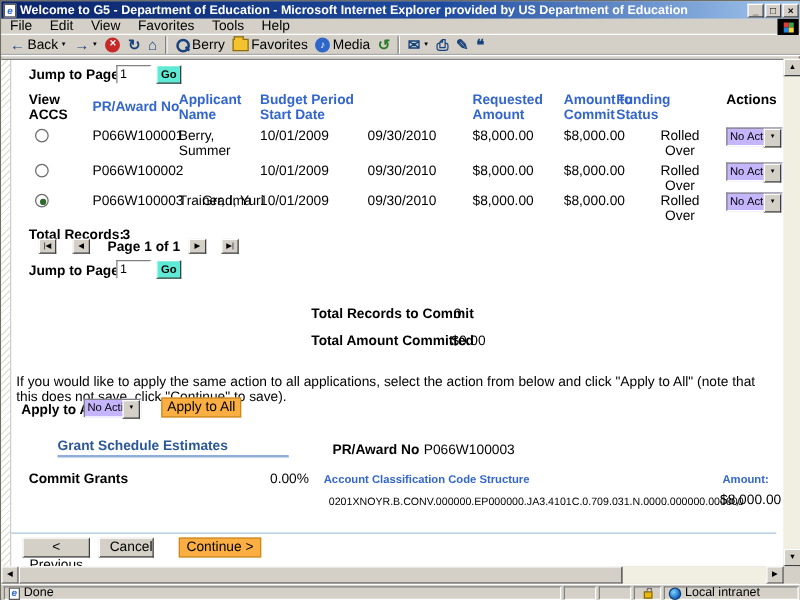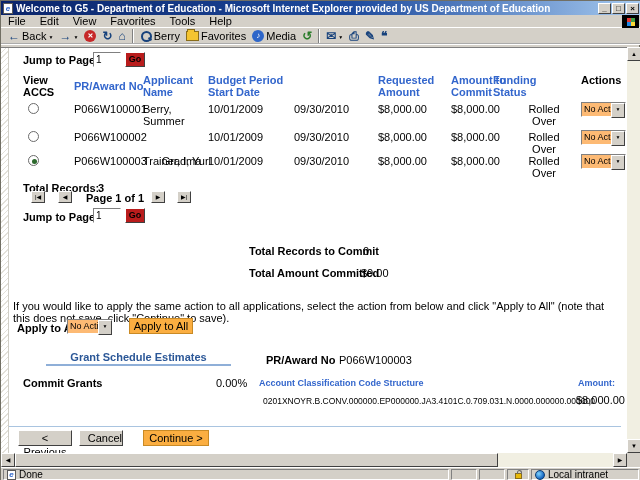--- a/index.html
+++ b/index.html
@@ -46,28 +46,28 @@
 
   
   #content { position:absolute; top:46px; left:0; width:626px; height:406px; background:#fff; overflow:hidden; border-top:1px solid #808080; }
   #hatch { position:absolute; top:0; left:0; width:8px; height:406px;
     background:repeating-linear-gradient(135deg,#ffffff 0 3px,#e3e1da 3px 4px); border-right:1px solid #d0cec6; }
   .bold { font-weight:bold; }
   .bluehead { color:#3366CC; font-weight:bold; }
   .cell { position:absolute; font-size:11px; line-height:12px; }
   .txtbox { position:absolute; height:15px; border:1px solid; border-color:#808080 #fff #fff #808080; background:#fff;
     font-size:10px; padding:1px 2px; font-family:"Liberation Sans",sans-serif; }
-  .gobtn { position:absolute; height:15px; width:20px; background:#b91c1c; border:1px solid; border-color:#fff #404040 #404040 #fff;
+  .gobtn { position:absolute; height:15px; width:20px; background:#5eead4; border:1px solid; border-color:#fff #404040 #404040 #fff;
     font-size:9px; font-weight:bold; text-align:center; line-height:13px; }
   .pgbtn { position:absolute; height:12px; width:14px; background:#D4D0C8; border:1px solid; border-color:#fff #404040 #404040 #fff;
     font-size:6px; text-align:center; line-height:10px; }
   .radio { position:absolute; width:11px; height:11px; border-radius:50%; border:1px solid #6b6b6b; background:#fff; }
   .radio.sel::after { content:""; position:absolute; left:3px; top:3px; width:5px; height:5px; border-radius:50%; background:#2d6a2d; }
   .fselect { position:absolute; width:45px; height:15px; border:1px solid; border-color:#808080 #fff #fff #808080;
-    background:#fdba74; font-size:9px; line-height:13px; padding-left:2px; }
+    background:#c4b5fd; font-size:9px; line-height:13px; padding-left:2px; }
   .fselect::after { content:"▼"; position:absolute; right:0; top:0; width:12px; height:13px; background:#D4D0C8;
     border:1px solid; border-color:#fff #404040 #404040 #fff; font-size:5px; text-align:center; line-height:11px; }
   .graybtn { position:absolute; height:16px; background:#D4D0C8; border:1px solid; border-color:#fff #404040 #404040 #fff;
     font-size:11px; text-align:center; line-height:14px; }
   .orangebtn { position:absolute; height:16px; background:#FBAE41; border:1px solid #C98A25;
     font-size:11px; text-align:center; line-height:14px; }
   #gse-underline { position:absolute; left:45px; top:316px; width:185px; height:2px; background:#8FAFD8; }
   #bottom-rule { position:absolute; left:8px; top:378px; width:612px; height:1px; background:#A9C4E0; }
 
   
@@ -247,21 +247,21 @@
     <span class="cell" style="left:362px; top:197px;">0</span>
     <span class="cell bold" style="left:248px; top:219px;">Total Amount Committed</span>
     <span class="cell" style="left:360px; top:219px;">$0.00</span>
 
     <span class="cell" style="left:12px; top:252px; width:610px;">If you would like to apply the same action to all applications, select the action from below and click "Apply to All" (note that this does not save, click "Continue" to save).</span>
 
     <span class="cell bold" style="left:16px; top:274px;">Apply to All:</span>
     <span class="fselect" style="left:66px; top:271px; width:46px;">No Action</span>
     <span class="orangebtn" style="left:128px; top:270px; width:64px;">Apply to All</span>
 
-    <span class="cell bold" style="left:45px; top:303px; width:185px; text-align:center; color:#2B5797;">Grant Schedule Estimates</span>
+    <span class="cell bold" style="left:45px; top:303px; width:185px; color:#2B5797;">Grant Schedule Estimates</span>
     <div id="gse-underline"></div>
     <span class="cell bold" style="left:265px; top:306px;">PR/Award No</span>
     <span class="cell" style="left:338px; top:306px;">P066W100003</span>
 
     <span class="cell bold" style="left:22px; top:329px;">Commit Grants</span>
     <span class="cell" style="left:215px; top:329px;">0.00%</span>
     <span class="cell bluehead" style="left:258px; top:329px; font-size:9px;">Account Classification Code Structure</span>
     <span class="cell bluehead" style="left:577px; top:329px; font-size:9px;">Amount:</span>
 
     <span class="cell" style="left:262px; top:347px; font-size:8.5px;">0201XNOYR.B.CONV.000000.EP000000.JA3.4101C.0.709.031.N.0000.000000.000000</span>

